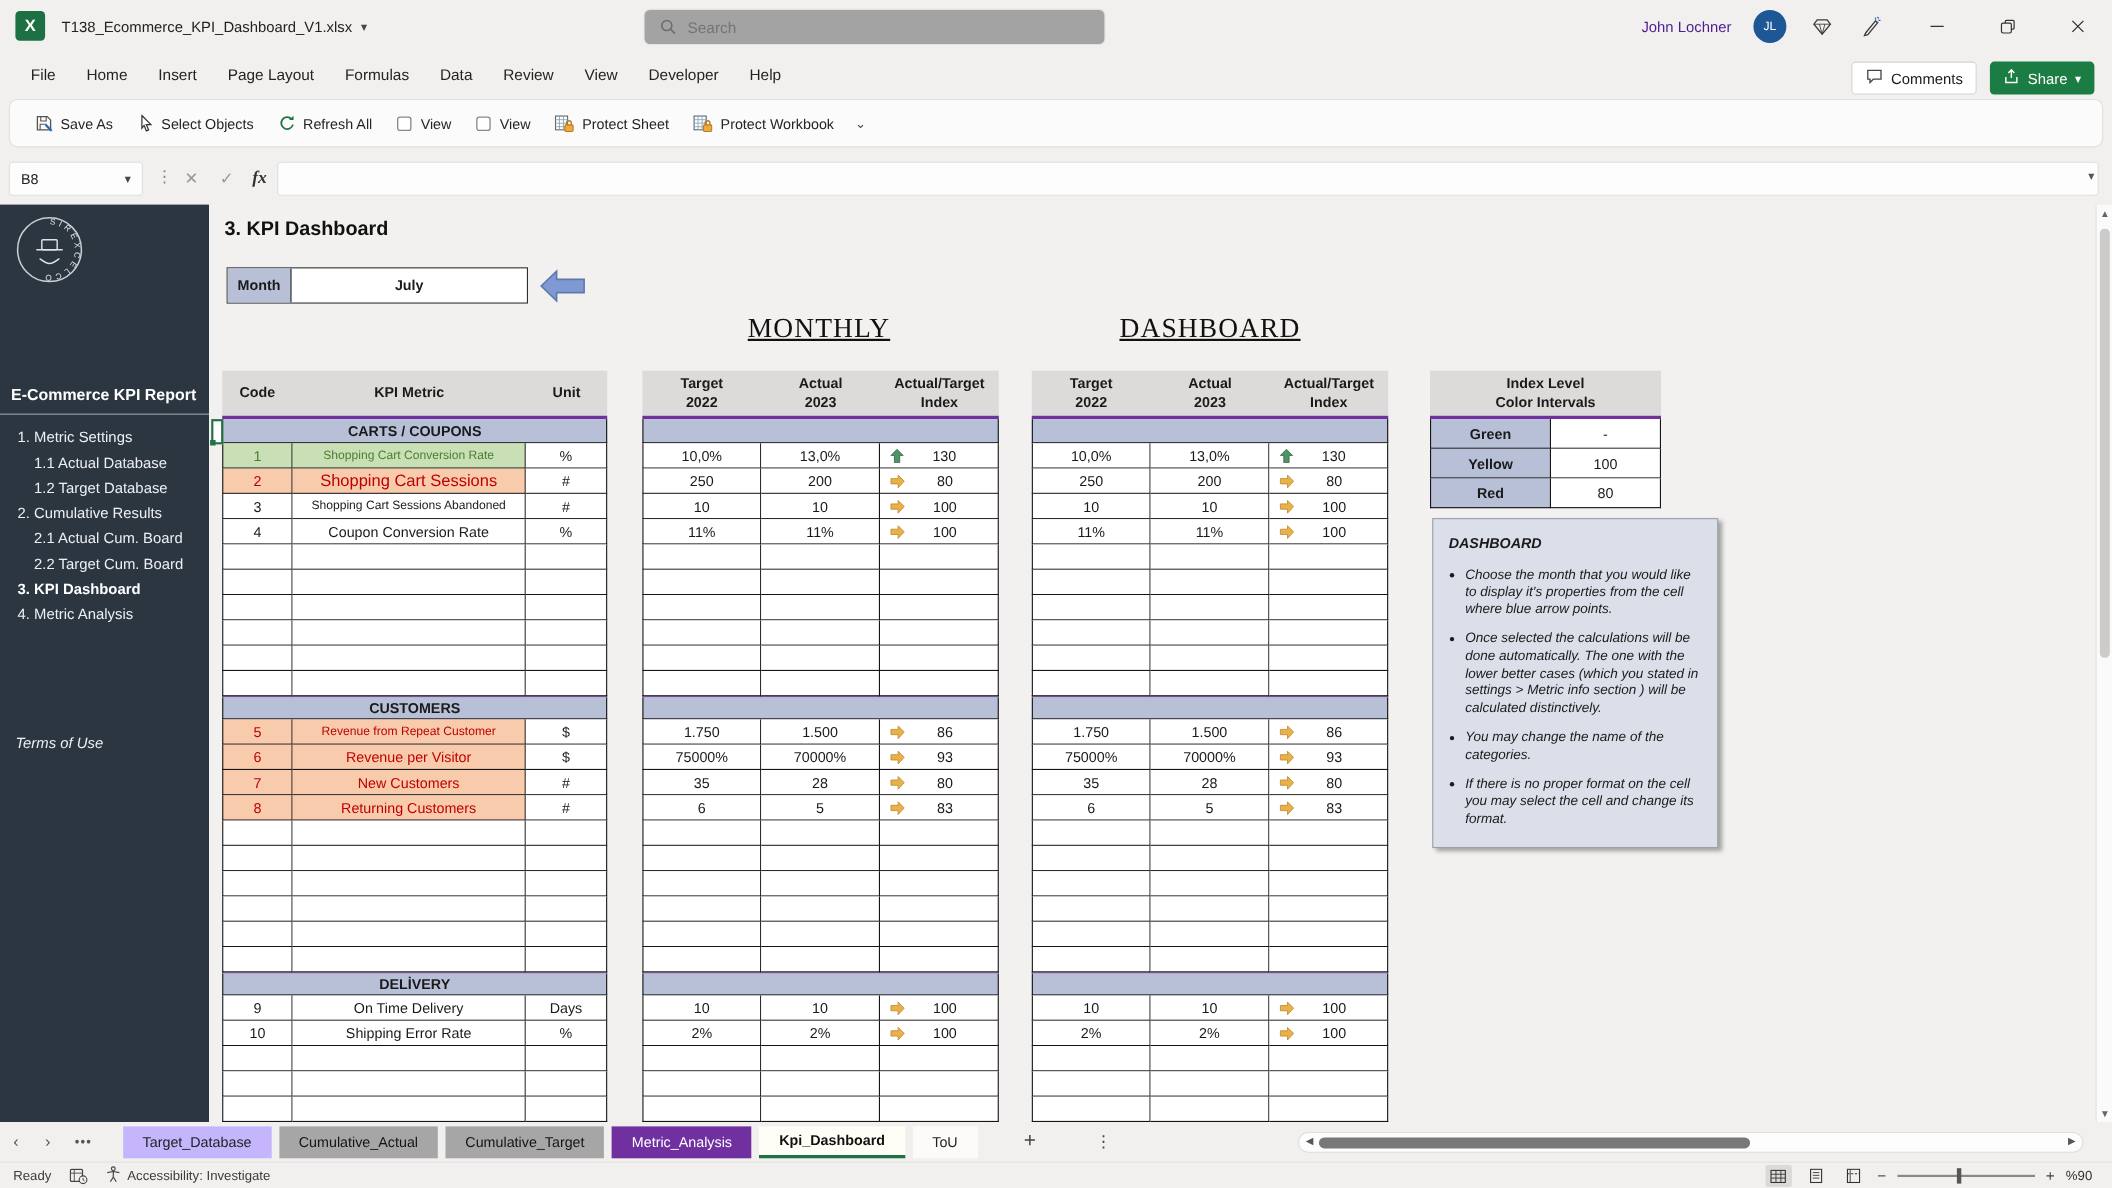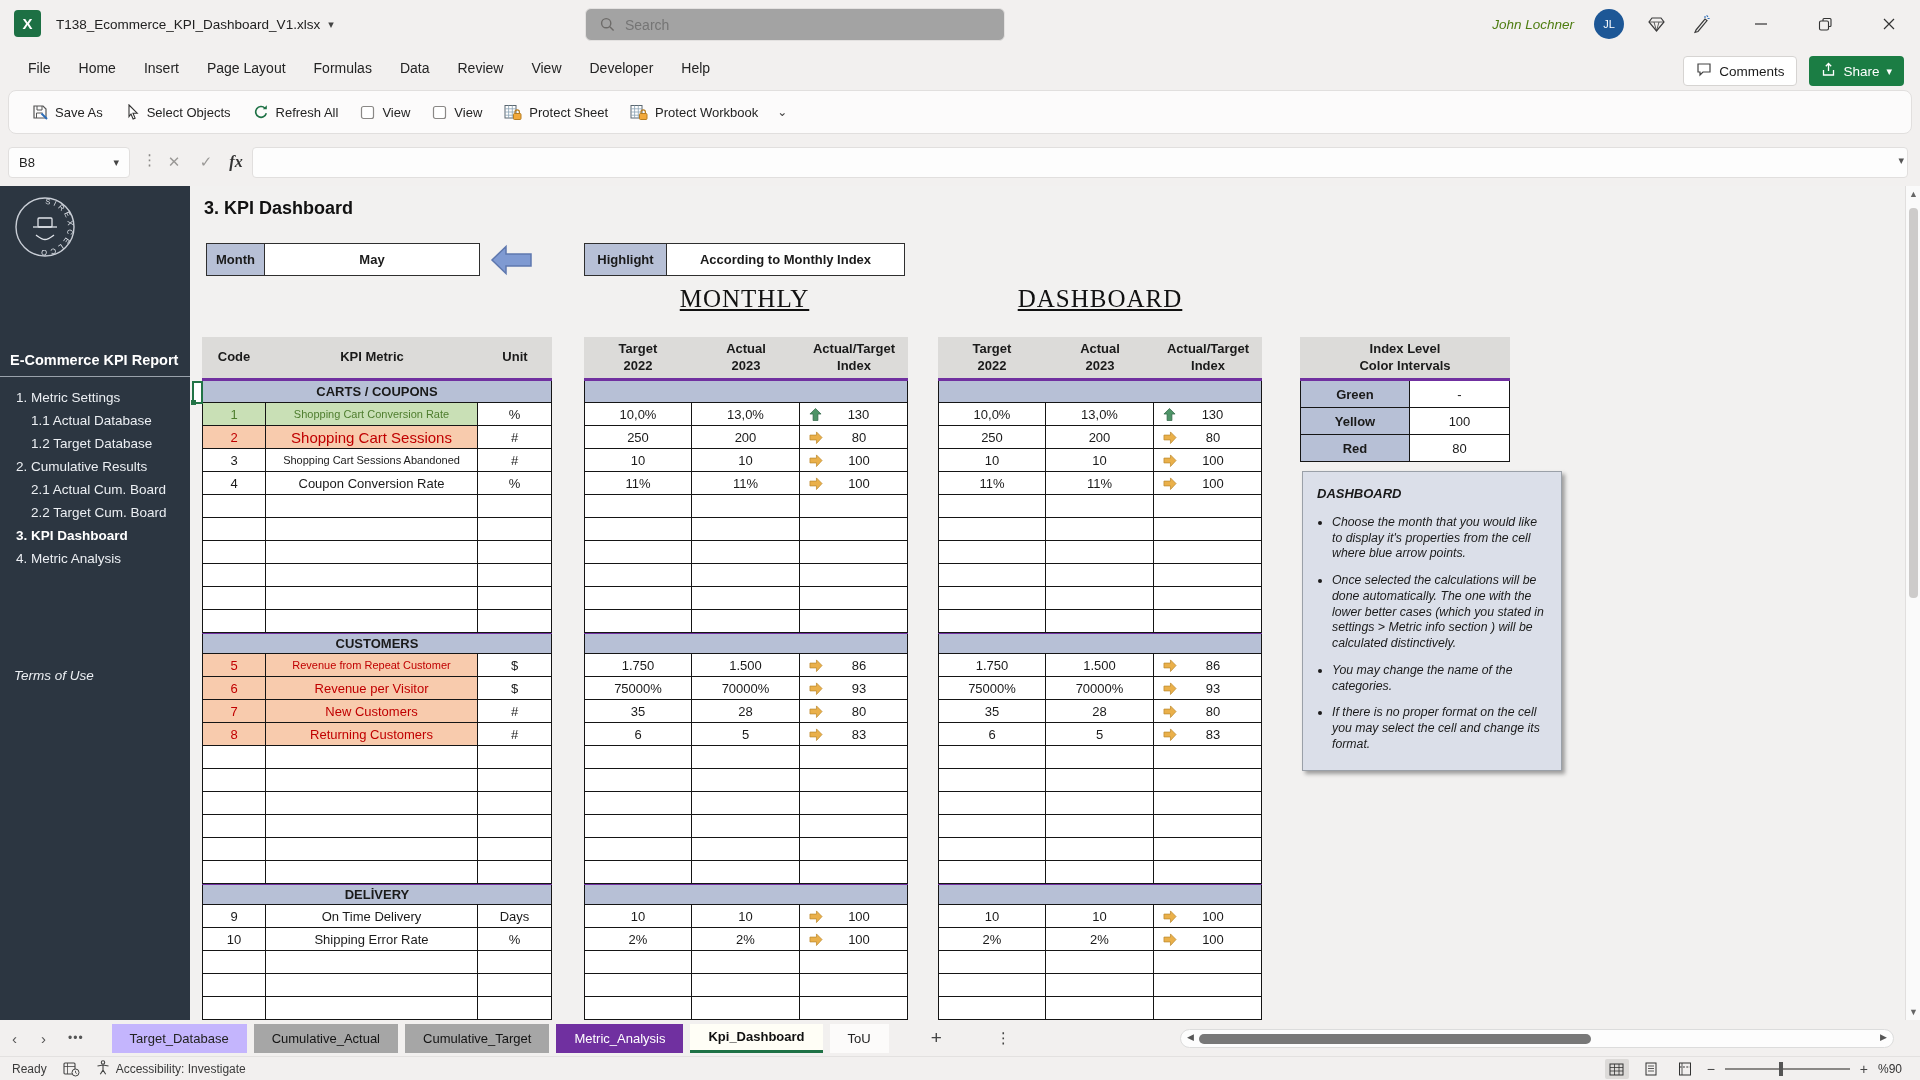--- a/index.html
+++ b/index.html
@@ -12,21 +12,21 @@
               border-radius:4px; color:#fff; font-weight:bold; font-size:15px;
               display:flex; align-items:center; justify-content:center; }
   .filename-wrap { position:absolute; left:56px; top:0; height:48px; display:flex; align-items:center; gap:8px; }
   .filename { font-size:13.5px; color:#222; }
   .chev { font-size:11px; color:#444; }
   .search-pill { position:absolute; left:585px; top:8px; width:420px; height:33px; background:#a3a3a3;
                  border:1px solid #e3e1e0; border-radius:6px; display:flex; align-items:center; gap:10px; padding:0 14px; }
   .search-pill input { border:none; outline:none; background:transparent; font-size:14px; color:#444; width:100%;
                        font-family:"Liberation Sans", sans-serif; }
   .tb-right { position:absolute; right:16px; top:0; height:48px; display:flex; align-items:center; gap:20px; }
-  .user-name { font-size:13.5px; color:#4d7c0f;font-style:italic; }
+  .user-name { font-size:13.5px; color:#4c1d95; }
   .avatar { width:30px; height:30px; border-radius:50%; background:#1d5796; color:#fff; font-size:11px;
             display:flex; align-items:center; justify-content:center; }
   .tb-ic { width:24px; height:24px; display:flex; align-items:center; justify-content:center; }
   .win-btn { width:30px; height:30px; display:flex; align-items:center; justify-content:center; margin-left:14px; }
 
   
   .menubar { position:absolute; left:14px; top:48px; height:40px; display:flex; align-items:center; }
   .menu-item { font-size:14px; color:#242424; padding:0 14px; height:40px; display:flex; align-items:center; }
   .hdr-actions { position:absolute; right:16px; top:56px; display:flex; align-items:center; gap:12px; }
   .comments-btn { height:30px; background:#fff; border:1px solid #d6d4d2; border-radius:4px;
@@ -344,31 +344,27 @@
         <div class="side-item lvl1">4. Metric Analysis</div>
       </div>
     <div class="side-footer">Terms of Use</div>
   </div>
 
   <div class="sheet">
     <div class="sheet-title">3. KPI Dashboard</div>
 
     <div class="ctl" style="left:16px; top:57px; width:274px;">
       <div class="lbl" style="width:58px">Month</div>
-      <div class="val">May</div>
+      <div class="val">July</div>
     </div>
     <span class="blue-arrow">
       <svg width="42" height="34" viewBox="0 0 42 34">
           <path d="M41 11H16V3.5L2 17l14 13.5V23h25z" fill="#7f9ad2" stroke="#5f78ae" stroke-width="1.5"></path>
         </svg>
     </span>
-    <div class="ctl" style="left:394px; top:57px; width:321px;">
-      <div class="lbl" style="width:82px">Highlight</div>
-      <div class="val">According to Monthly Index</div>
-    </div>
 
     <div class="serif-title" style="left:394px; width:321px;">MONTHLY</div>
     <div class="serif-title" style="left:748px; width:324px;">DASHBOARD</div>
 
     <div class="tbl" id="left-table" style="left:12px; width:350px;">
         <div class="tbl-head">
           <div class="hcell" style="width: 64px;">
             <span>Code</span>
           </div>
           <div class="hcell" style="width: 212px;">

